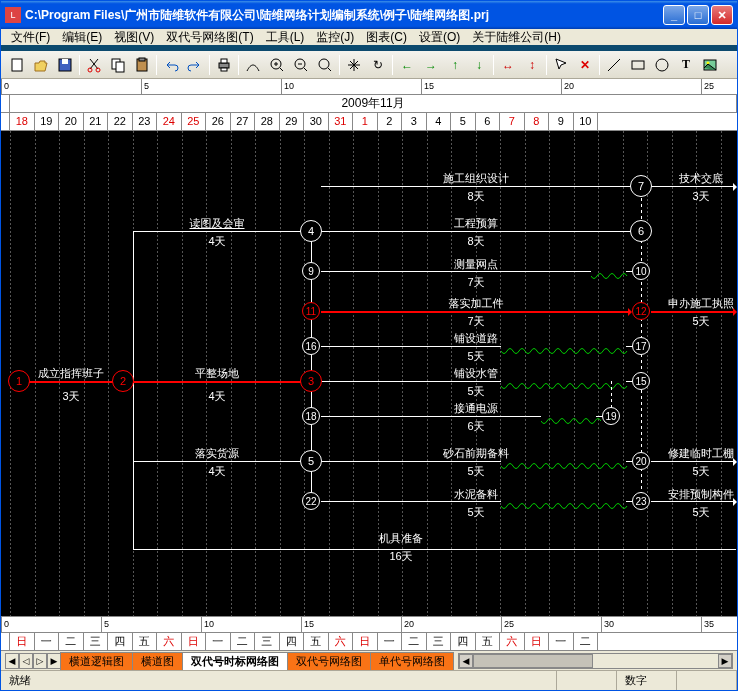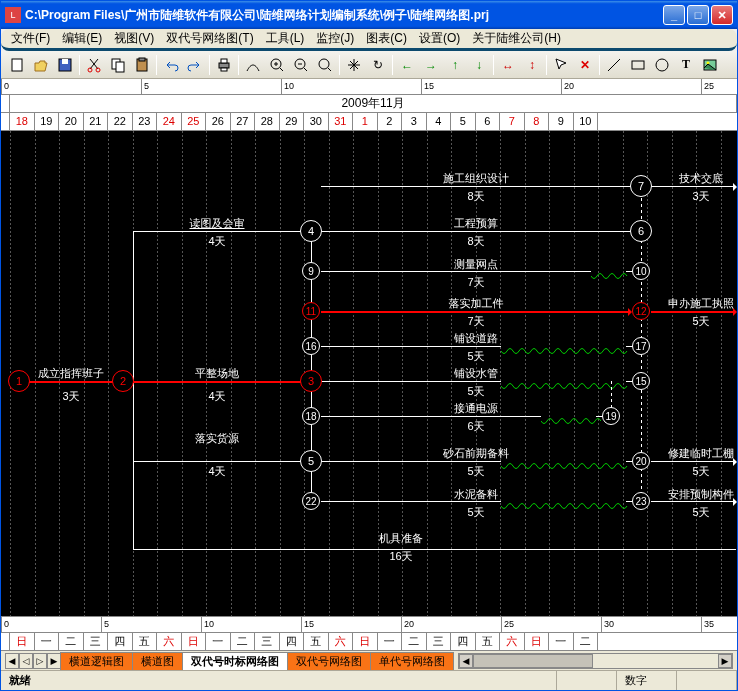--- a/index.html
+++ b/index.html
@@ -7,21 +7,21 @@
 
 .window { width: 738px; height: 691px; border: 1px solid #0054e3; display: flex; flex-direction: column; }
 .titlebar { height: 28px; background: linear-gradient(to bottom, #3b8ee8, #0054e3 10%, #0054e3 90%, #003db0); display: flex; align-items: center; color: #fff; padding: 0 4px; font-size: 12px; }
 .titlebar-icon { width: 16px; height: 16px; background: #d44; margin-right: 4px; display: inline-flex; align-items: center; justify-content: center; font-size: 9px; color: #fff; }
 .titlebar-text { flex: 1; font-weight: bold; white-space: nowrap; }
 .win-btns { display: flex; gap: 2px; }
 .win-btn { width: 22px; height: 20px; border: 1px solid #fff; border-radius: 3px; display: flex; align-items: center; justify-content: center; font-weight: bold; font-size: 11px; color: #fff; }
 .win-min, .win-max { background: linear-gradient(to bottom, #7ba7e8, #2a6ed4); }
 .win-close { background: linear-gradient(to bottom, #e87b7b, #d42a2a); }
 
-.menubar { height: 22px; background: #ece9d8; display: flex; align-items: center; padding: 0 4px; font-size: 12px; border-bottom: 3px solid #0c4a6e; border-radius: 8px; }
+.menubar { height: 22px; background: #ece9d8; display: flex; align-items: center; padding: 0 4px; font-size: 12px; border-bottom: 6px solid #0c4a6e; }
 .menu-item { padding: 2px 6px; cursor: default; }
 
 .toolbar { height: 28px; background: linear-gradient(to bottom, #f4f3ee, #e1ded0); border-bottom: 1px solid #aca899; display: flex; align-items: center; padding: 2px 4px; gap: 0; }
 .tb-btn { width: 24px; height: 22px; display: flex; align-items: center; justify-content: center; border: 1px solid transparent; cursor: default; }
 .tb-sep { width: 1px; height: 20px; background: #aca899; margin: 0 2px; border-right: 1px solid #fff; }
 
 .client { flex: 1; background: #fff; display: flex; flex-direction: column; overflow: hidden; }
 
 
 .ruler-top { height: 16px; background: #fff; border-bottom: 1px solid #888; position: relative; font-size: 9px; }
@@ -64,21 +64,21 @@
 .tabnav { display: flex; }
 .tabnav-btn { width: 14px; height: 16px; border: 1px solid #888; display: flex; align-items: center; justify-content: center; font-size: 9px; background: #ece9d8; }
 .sheet-tab { padding: 1px 8px; border: 1px solid #888; border-bottom: none; margin-left: -1px; font-size: 11px; background: #f97316; }
 .sheet-tab.active { background: #fff; font-weight: bold; }
 .hscroll { flex: 1; margin-left: 4px; height: 16px; background: #ece9d8; border: 1px solid #888; position: relative; }
 .hscroll-thumb { position: absolute; left: 14px; width: 120px; top: 0; bottom: 0; background: #c5c2b8; border: 1px solid #888; }
 .hscroll-btn { position: absolute; top: 0; bottom: 0; width: 14px; background: #d4d0c8; border: 1px solid #888; display: flex; align-items: center; justify-content: center; font-size: 9px; }
 
 .statusbar { height: 20px; background: #ece9d8; border-top: 1px solid #aca899; display: flex; align-items: center; font-size: 11px; }
 .status-cell { padding: 0 8px; border-right: 1px solid #aca899; height: 100%; display: flex; align-items: center; }
-.status-cell.wide { flex: 1; font-weight: bold; }
+.status-cell.wide { flex: 1; }
 </style>
 </head>
 <body>
 
 <div class="window">
   <div class="titlebar">
     <span class="titlebar-icon">L</span>
     <span class="titlebar-text">C:\Program Files\广州市陆维软件有限公司\陆维网络计划编制系统\例子\陆维网络图.prj</span>
     <div class="win-btns">
       <div class="win-btn win-min">_</div>
@@ -381,21 +381,21 @@
           <div class="node small" style="left: 610px; top: 285px;">19</div>
           <div class="node small" style="left: 640px; top: 330px;">20</div>
           <div class="node small" style="left: 310px; top: 370px;">22</div>
           <div class="node small" style="left: 640px; top: 370px;">23</div>
           <div class="act-label" style="left: 70px; top: 235px;">成立指挥班子</div>
           <div class="act-dur" style="left: 70px; top: 258px;">3天</div>
           <div class="act-label" style="left: 216px; top: 85px; text-decoration: underline;">读图及会审</div>
           <div class="act-dur" style="left: 216px; top: 103px;">4天</div>
           <div class="act-label" style="left: 216px; top: 235px;">平整场地</div>
           <div class="act-dur" style="left: 216px; top: 258px;">4天</div>
-          <div class="act-label" style="left: 216px; top: 300px;">落实货源</div>
+          <div class="act-label" style="left: 216px; top: 315px;">落实货源</div>
           <div class="act-dur" style="left: 216px; top: 333px;">4天</div>
           <div class="act-label" style="left: 475px; top: 40px; text-align: center;">施工组织设计</div>
           <div class="act-dur" style="left: 475px; top: 58px;">8天</div>
           <div class="act-label" style="left: 475px; top: 85px;">工程预算</div>
           <div class="act-dur" style="left: 475px; top: 103px;">8天</div>
           <div class="act-label" style="left: 475px; top: 126px;">测量网点</div>
           <div class="act-dur" style="left: 475px; top: 144px;">7天</div>
           <div class="act-label" style="left: 475px; top: 165px;">落实加工件</div>
           <div class="act-dur" style="left: 475px; top: 183px;">7天</div>
           <div class="act-label" style="left: 475px; top: 200px;">铺设道路</div>

